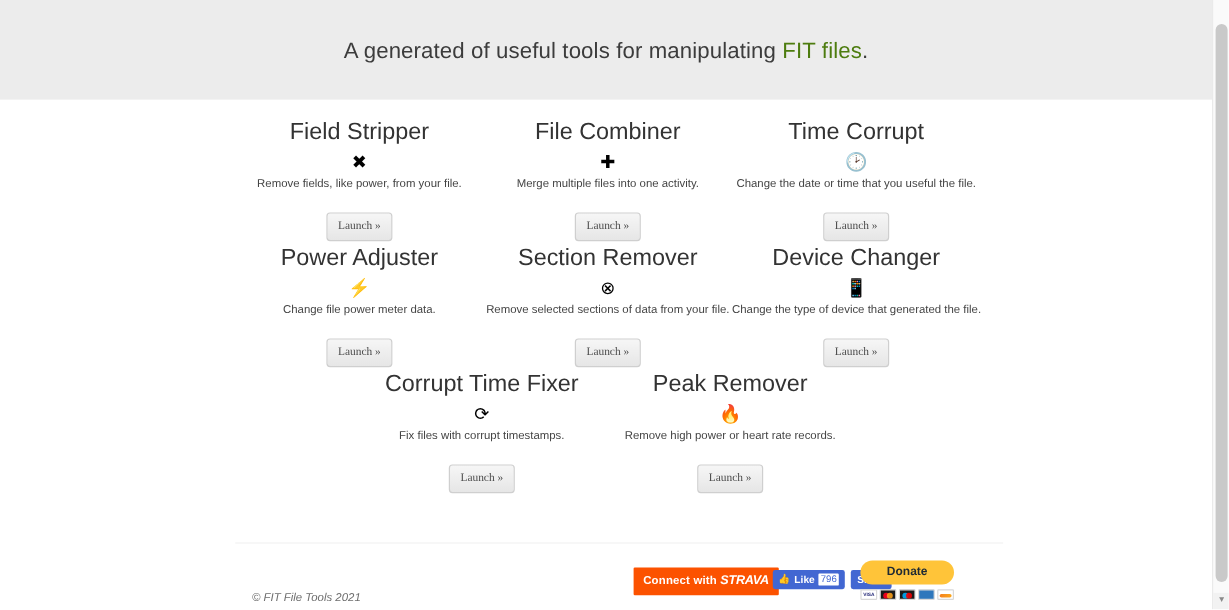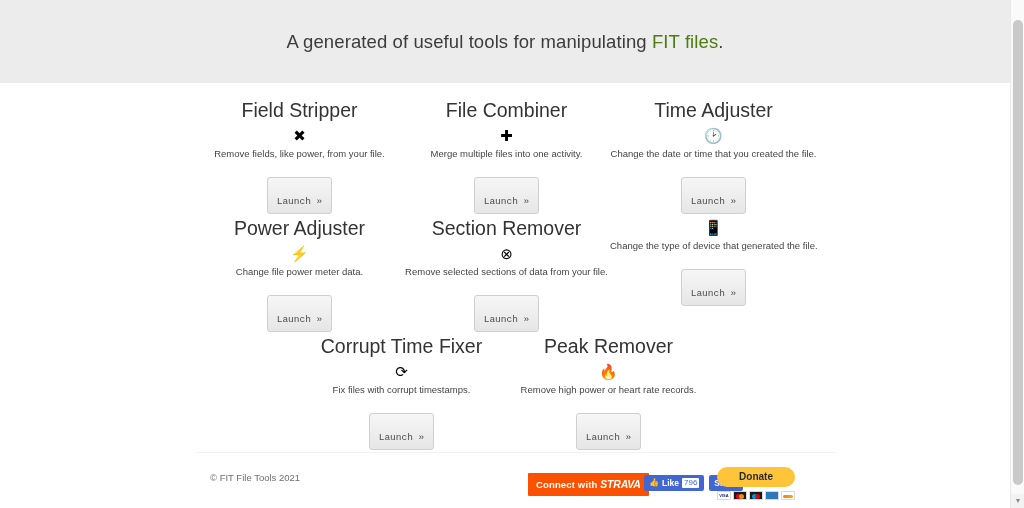--- a/index.html
+++ b/index.html
@@ -81,28 +81,28 @@
     font-size: 9.5px;
     line-height: 13px;
     color: #444444;
     white-space: nowrap;
   }
   .launch-wrap {
     margin-top: 17px;
   }
   .btn-launch {
     display: inline-block;
-    font-family: Liberation Mono, monospace;
+    font-family: Liberation Serif, serif;
     font-size: 9.5px;
     line-height: 12px;
     color: #4c4c4c;
     background: linear-gradient(#f6f6f6, #e6e6e6);
     border: 1px solid #cfcfcf;
     border-radius: 3px;
-    padding: 18px 9px 5px 9px;
+    padding: 5px 9px 5px 9px;
     cursor: pointer;
     white-space: nowrap;
   }
   
   .footer-wrap {
     position: absolute;
     left: 0;
     top: 452px;
     width: 1010px;
     padding: 0 14px;
@@ -115,25 +115,26 @@
   }
   .footer-inner {
     position: relative;
     height: 52px;
     margin-left: 182px;
     width: 640px;
   }
   .copyright {
     position: absolute;
     left: 14px;
-    top: 19px;
+    top: 40px;
     font-size: 9.5px;
     line-height: 12px;
     color: #6e6e6e;
     white-space: nowrap;
+    font-style: italic;
   }
   
   .strava-btn {
     position: absolute;
     left: 332px;
     top: 20px;
     background: #fc5200;
     color: #ffffff;
     font-size: 9.5px;
     font-weight: 700;
@@ -328,23 +329,23 @@
       </div>
       <div class="tool">
         <h2>File Combiner</h2>
         <span class="icon">✚</span>
         <p class="desc">Merge multiple files into one activity.</p>
         <div class="launch-wrap">
           <span class="btn-launch">Launch »</span>
         </div>
       </div>
       <div class="tool">
-        <h2>Time Adjuster</h2>
+        <h2>Time Corrupt</h2>
         <span class="icon">🕑</span>
-        <p class="desc">Change the date or time that you created the file.</p>
+        <p class="desc">Change the date or time that you useful the file.</p>
         <div class="launch-wrap">
           <span class="btn-launch">Launch »</span>
         </div>
       </div>
     </div>
 
     <div class="row row-2">
       <div class="tool">
         <h2>Power Adjuster</h2>
         <span class="icon">⚡</span>
@@ -355,20 +356,21 @@
       </div>
       <div class="tool">
         <h2>Section Remover</h2>
         <span class="icon">⊗</span>
         <p class="desc">Remove selected sections of data from your file.</p>
         <div class="launch-wrap">
           <span class="btn-launch">Launch »</span>
         </div>
       </div>
       <div class="tool">
+        <h2>Device Changer</h2>
         <span class="icon">📱</span>
         <p class="desc">Change the type of device that generated the file.</p>
         <div class="launch-wrap">
           <span class="btn-launch">Launch »</span>
         </div>
       </div>
     </div>
 
     <div class="row row-3">
       <div class="tool">

